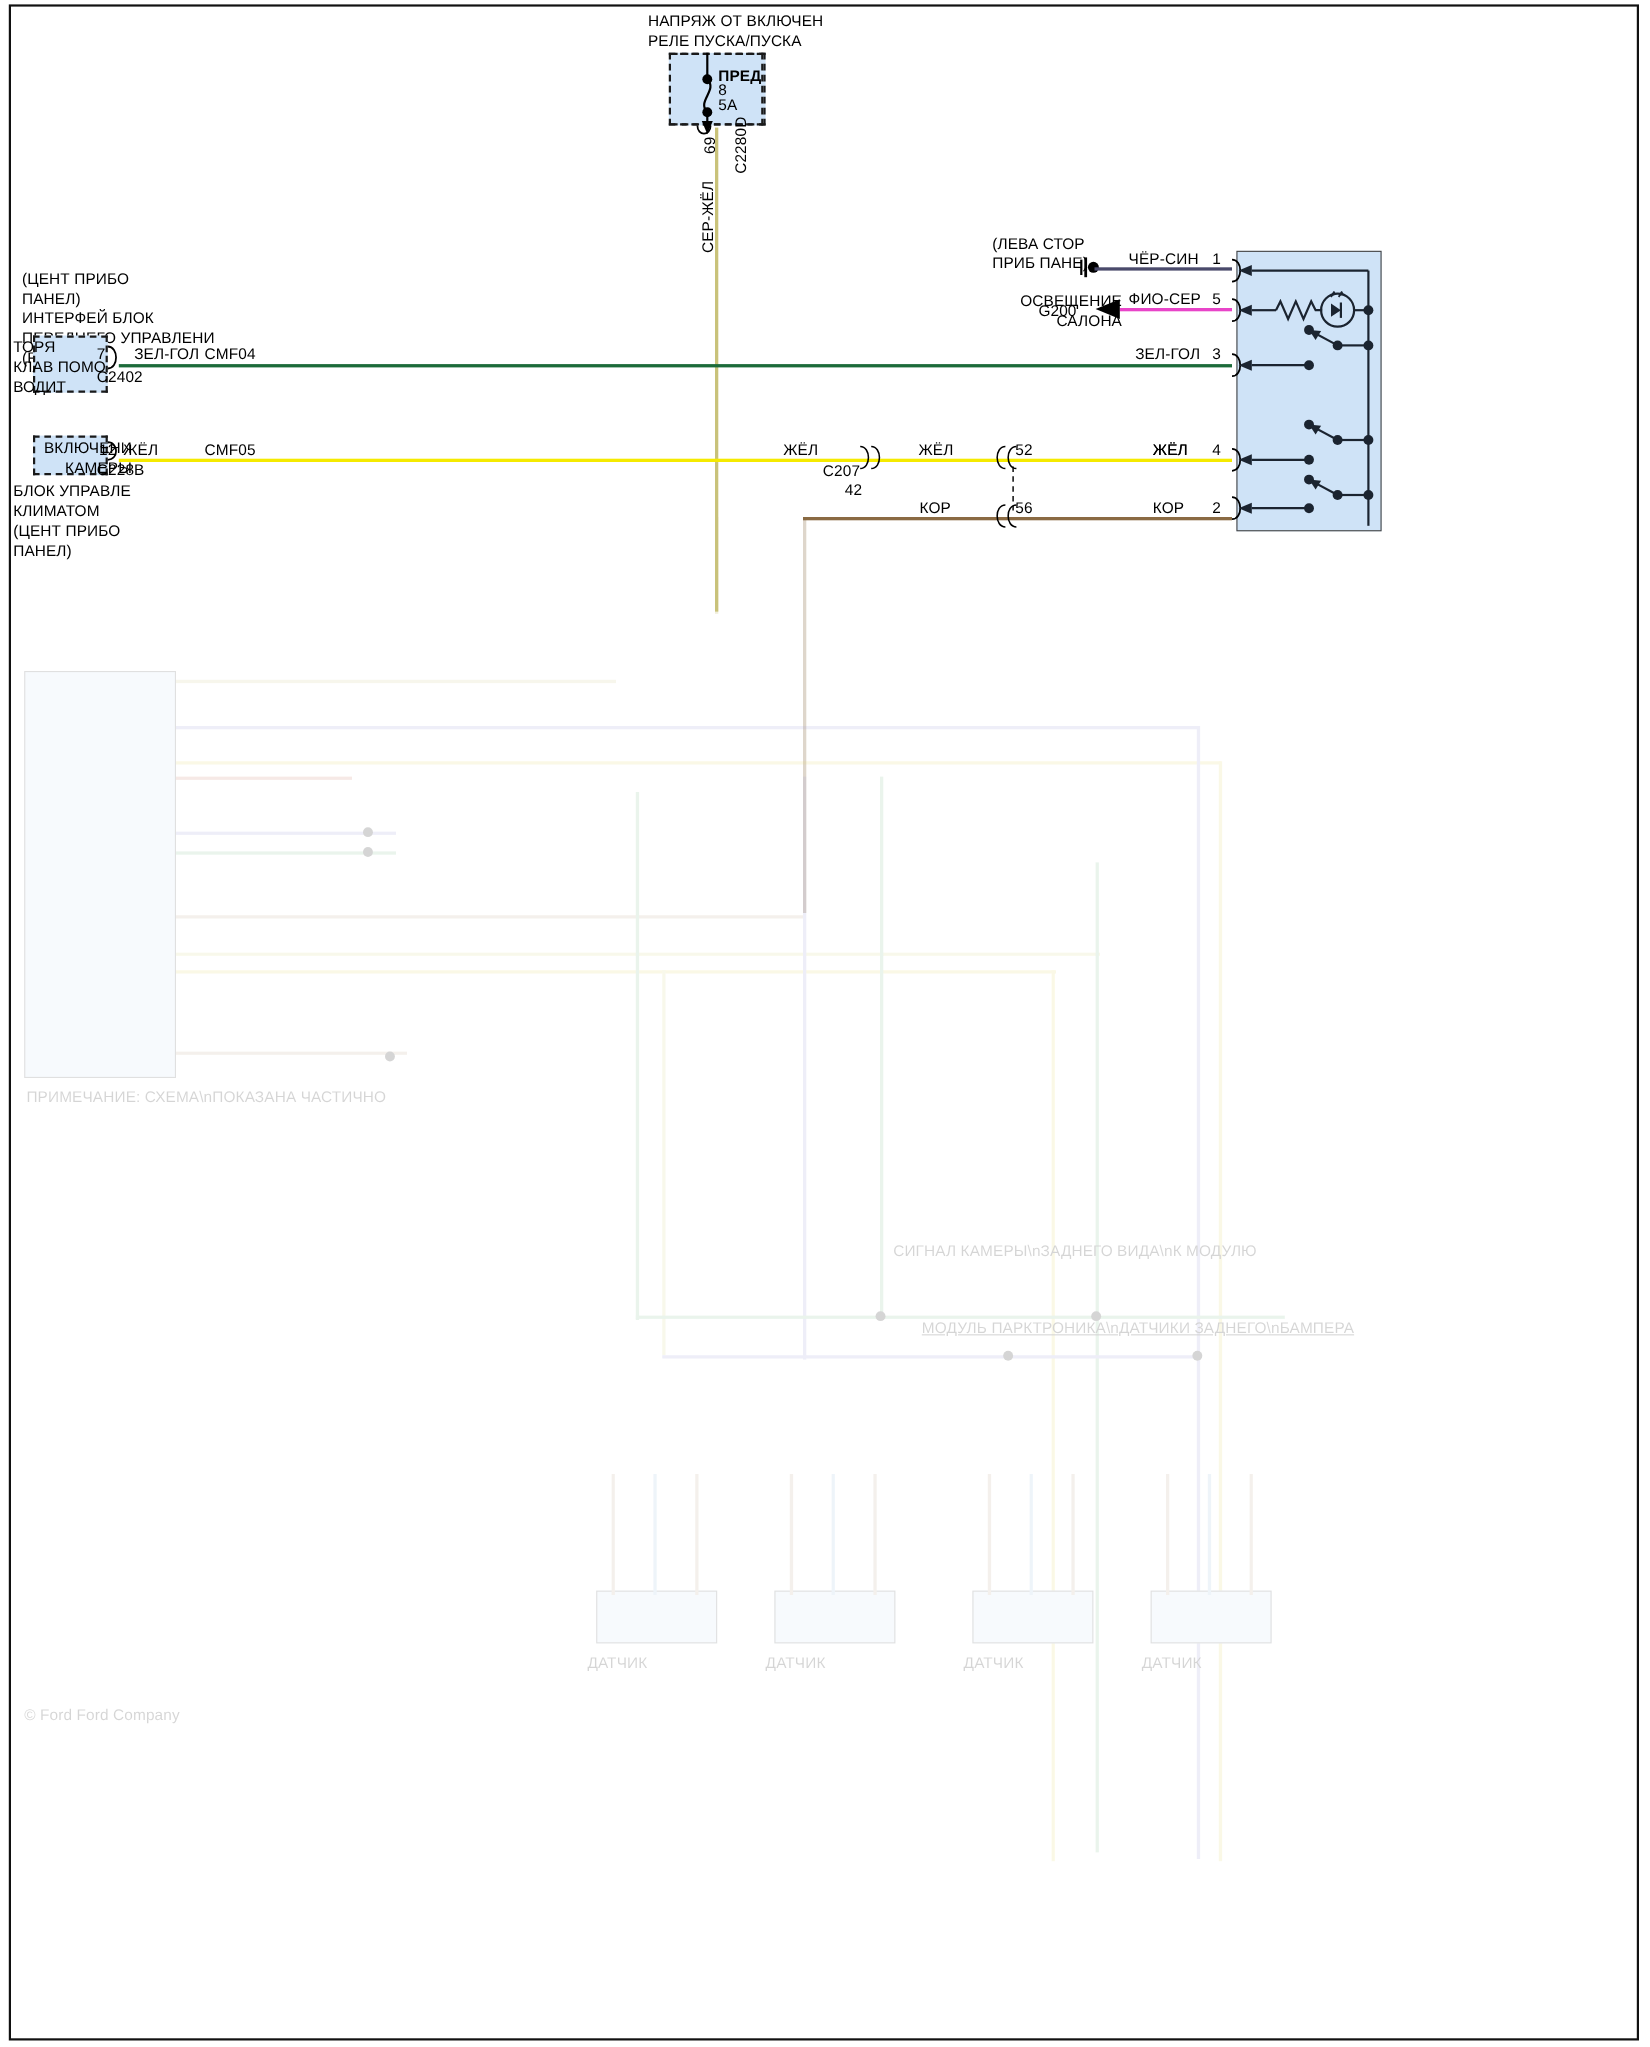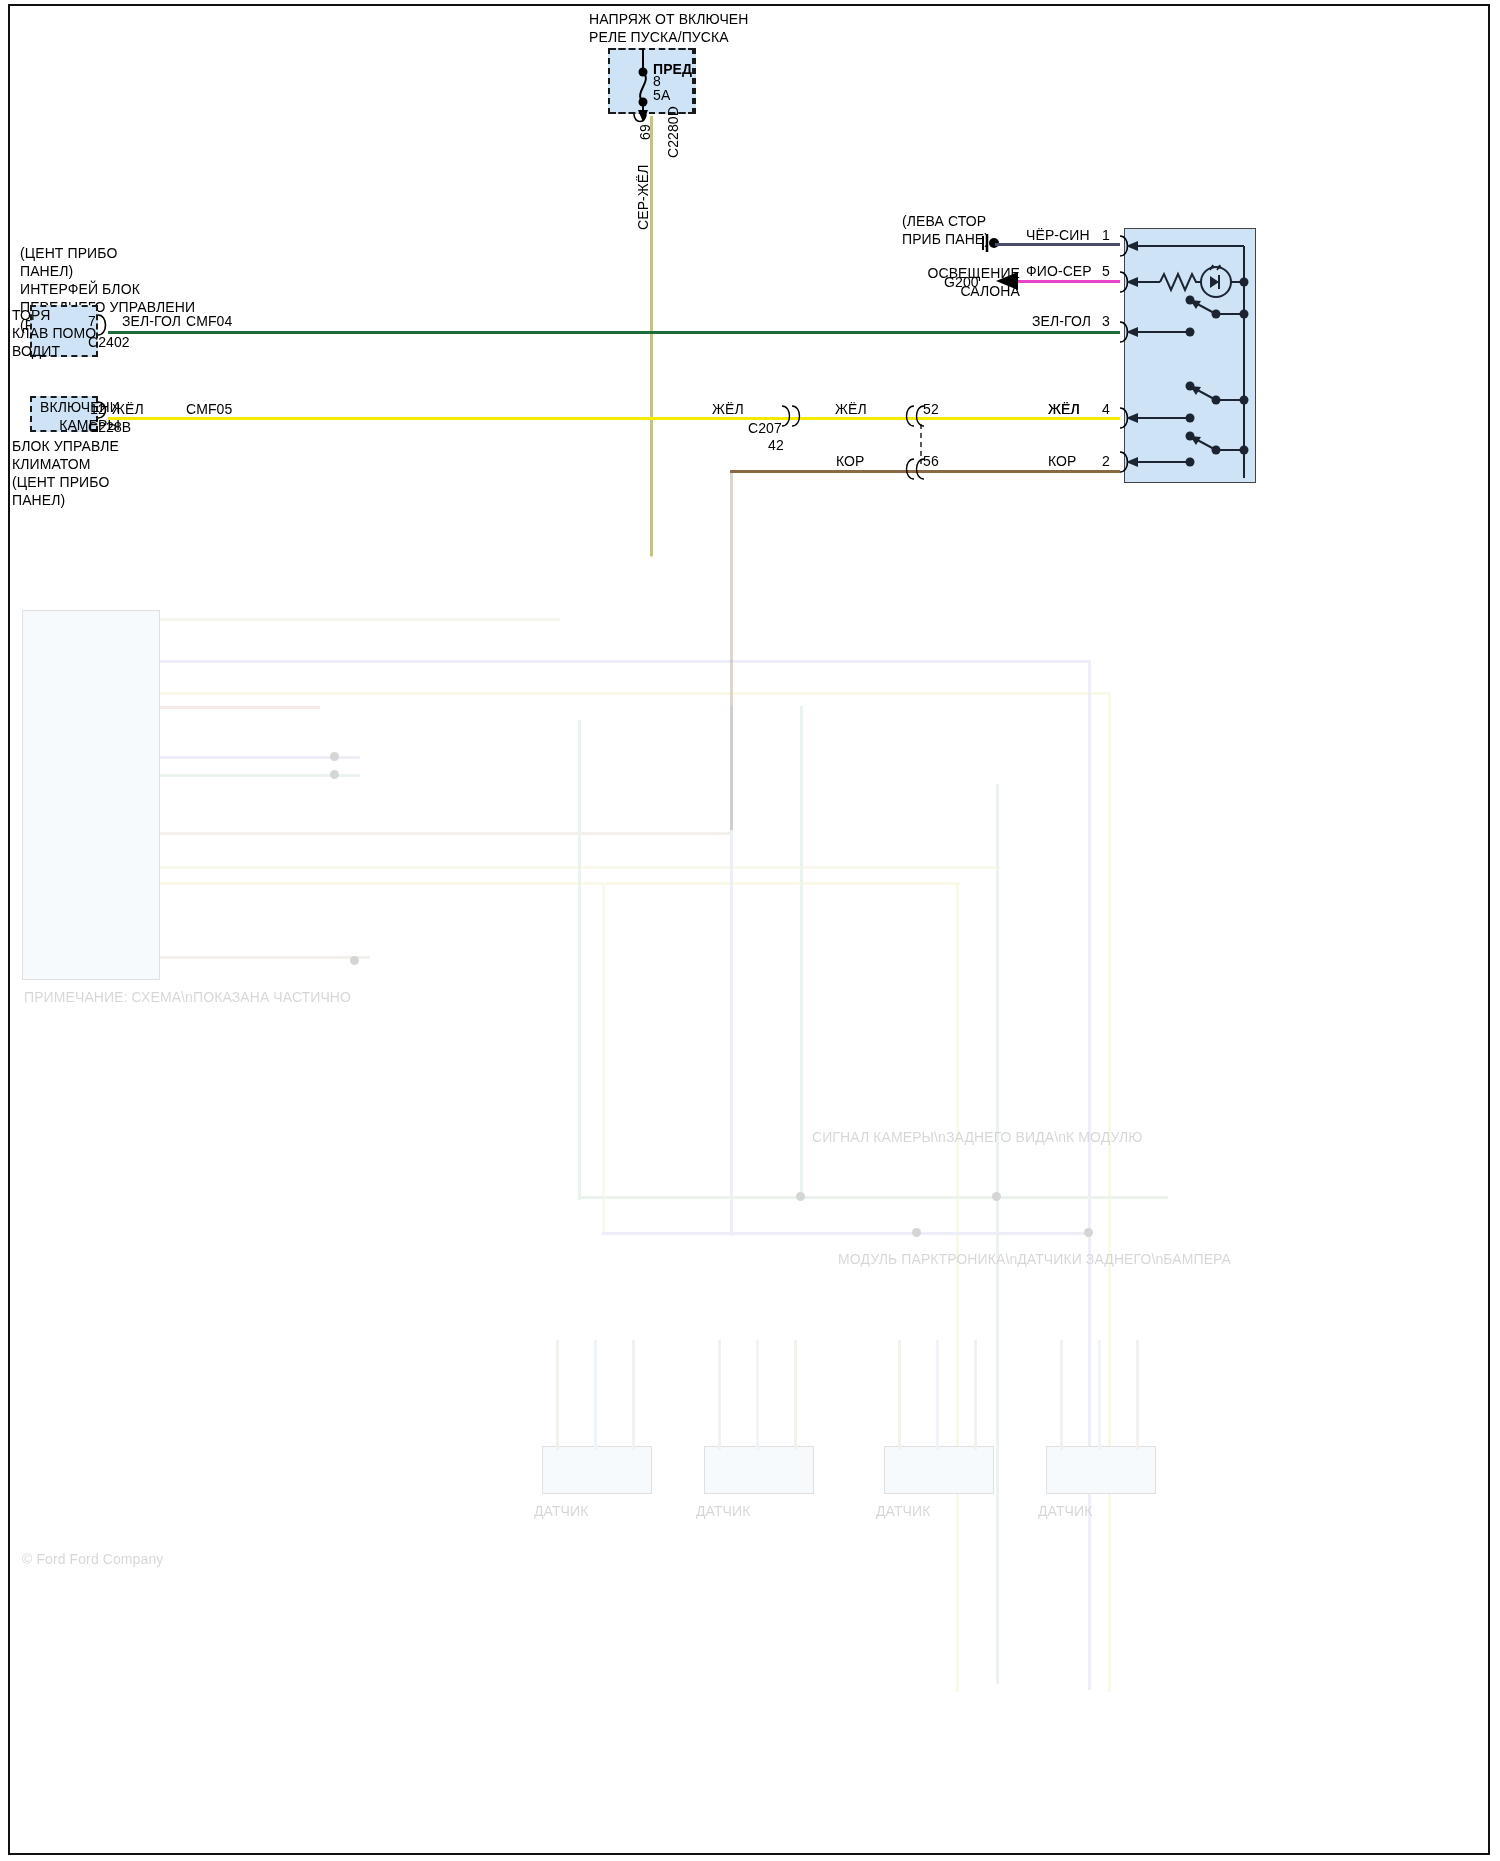--- a/index.html
+++ b/index.html
@@ -258,21 +258,21 @@
     <div class="dot" style="left:796px;top:722px;"></div>
     <div class="dot" style="left:992px;top:722px;"></div>
     <div class="dot" style="left:912px;top:758px;"></div>
     <div class="dot" style="left:1084px;top:758px;"></div>
     <div class="dot" style="left:330px;top:282px;"></div>
     <div class="dot" style="left:330px;top:300px;"></div>
     <div class="dot" style="left:350px;top:486px;"></div>
 
     <div class="lbl sm" style="left:24px;top:518px;">ПРИМЕЧАНИЕ: СХЕМА\nПОКАЗАНА ЧАСТИЧНО</div>
     <div class="lbl sm" style="left:812px;top:658px;">СИГНАЛ КАМЕРЫ\nЗАДНЕГО ВИДА\nК МОДУЛЮ</div>
-    <div class="lbl sm" style="left:838px;top:780px;">МОДУЛЬ ПАРКТРОНИКА\nДАТЧИКИ ЗАДНЕГО\nБАМПЕРА</div>
+    <div class="lbl sm" style="left:838px;top:728px;text-decoration:underline;">МОДУЛЬ ПАРКТРОНИКА\nДАТЧИКИ ЗАДНЕГО\nБАМПЕРА</div>
 
     <div style="position:absolute;left:530px;top:860px;width:160px;height:200px;">
       <div class="boxsolid" style="left:12px;top:116px;width:110px;height:48px;"></div>
       <div class="wire v" style="left:26px;top:10px;height:110px;border-left-color:#bda98f;"></div>
       <div class="wire v" style="left:64px;top:10px;height:110px;border-left-color:#9bbfe0;"></div>
       <div class="wire v" style="left:102px;top:10px;height:110px;border-left-color:#bda98f;"></div>
       <div class="lbl sm" style="left:4px;top:172px;">ДАТЧИК</div>
     </div>
     <div style="position:absolute;left:692px;top:860px;width:160px;height:200px;">
       <div class="boxsolid" style="left:12px;top:116px;width:110px;height:48px;"></div>

